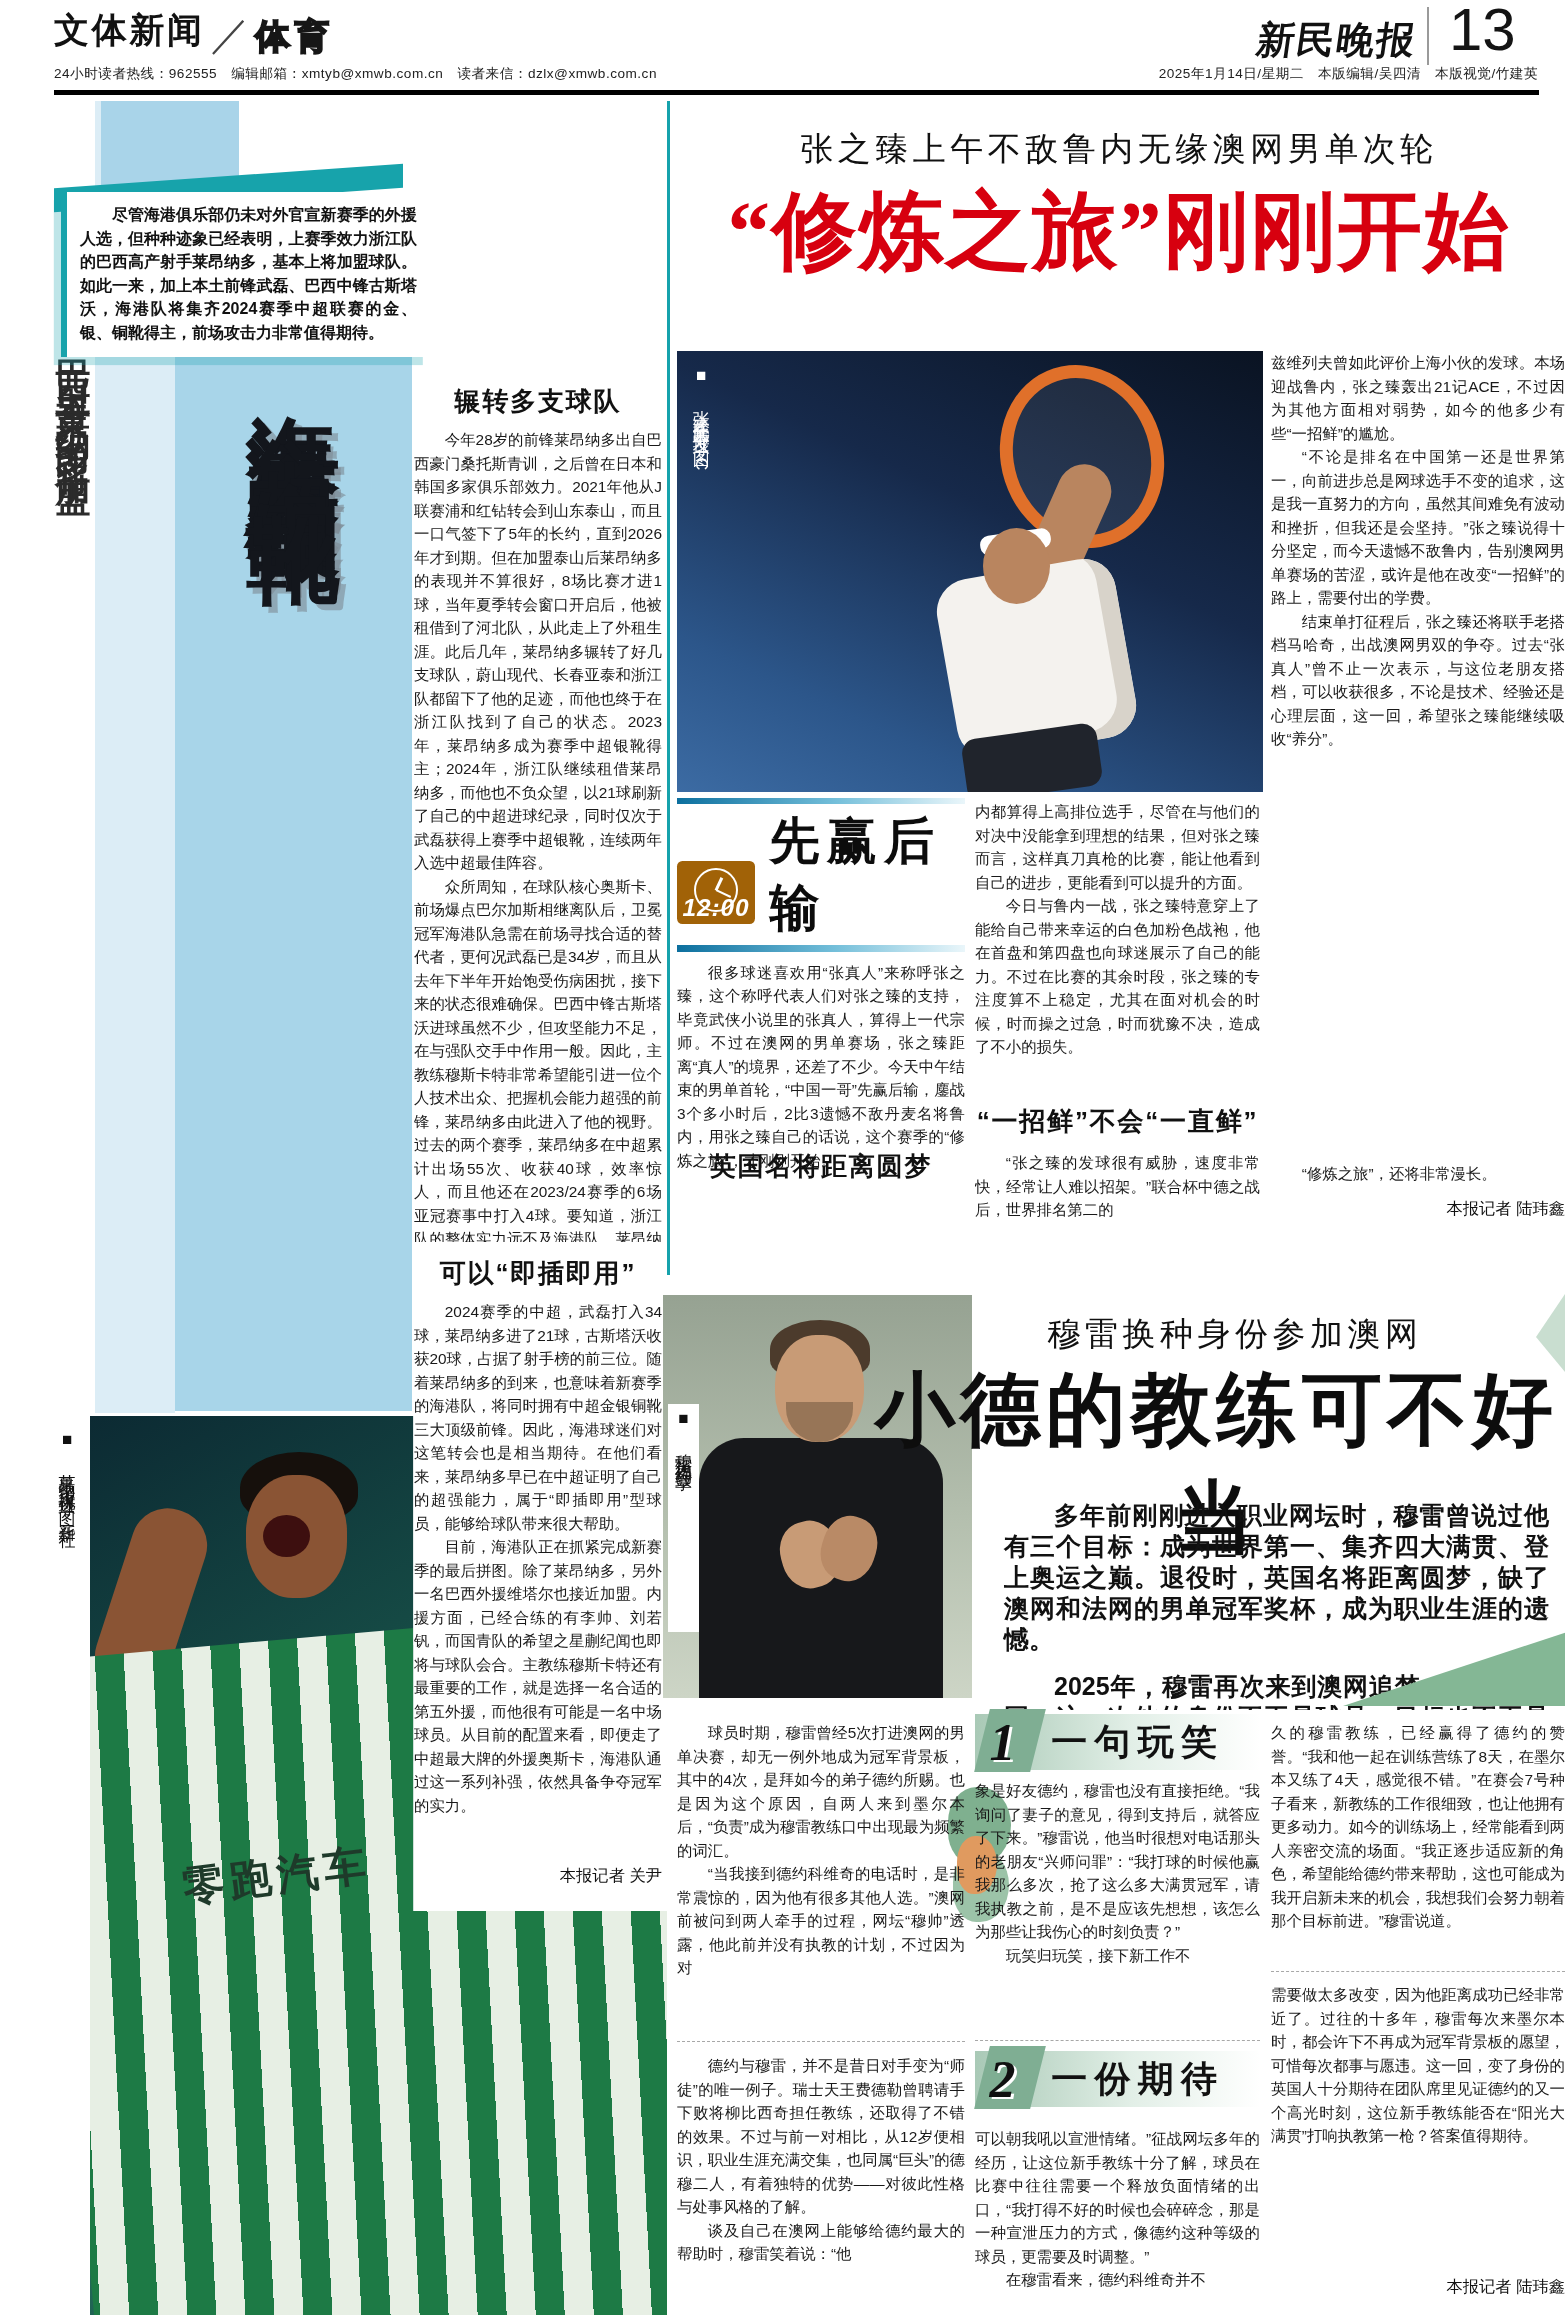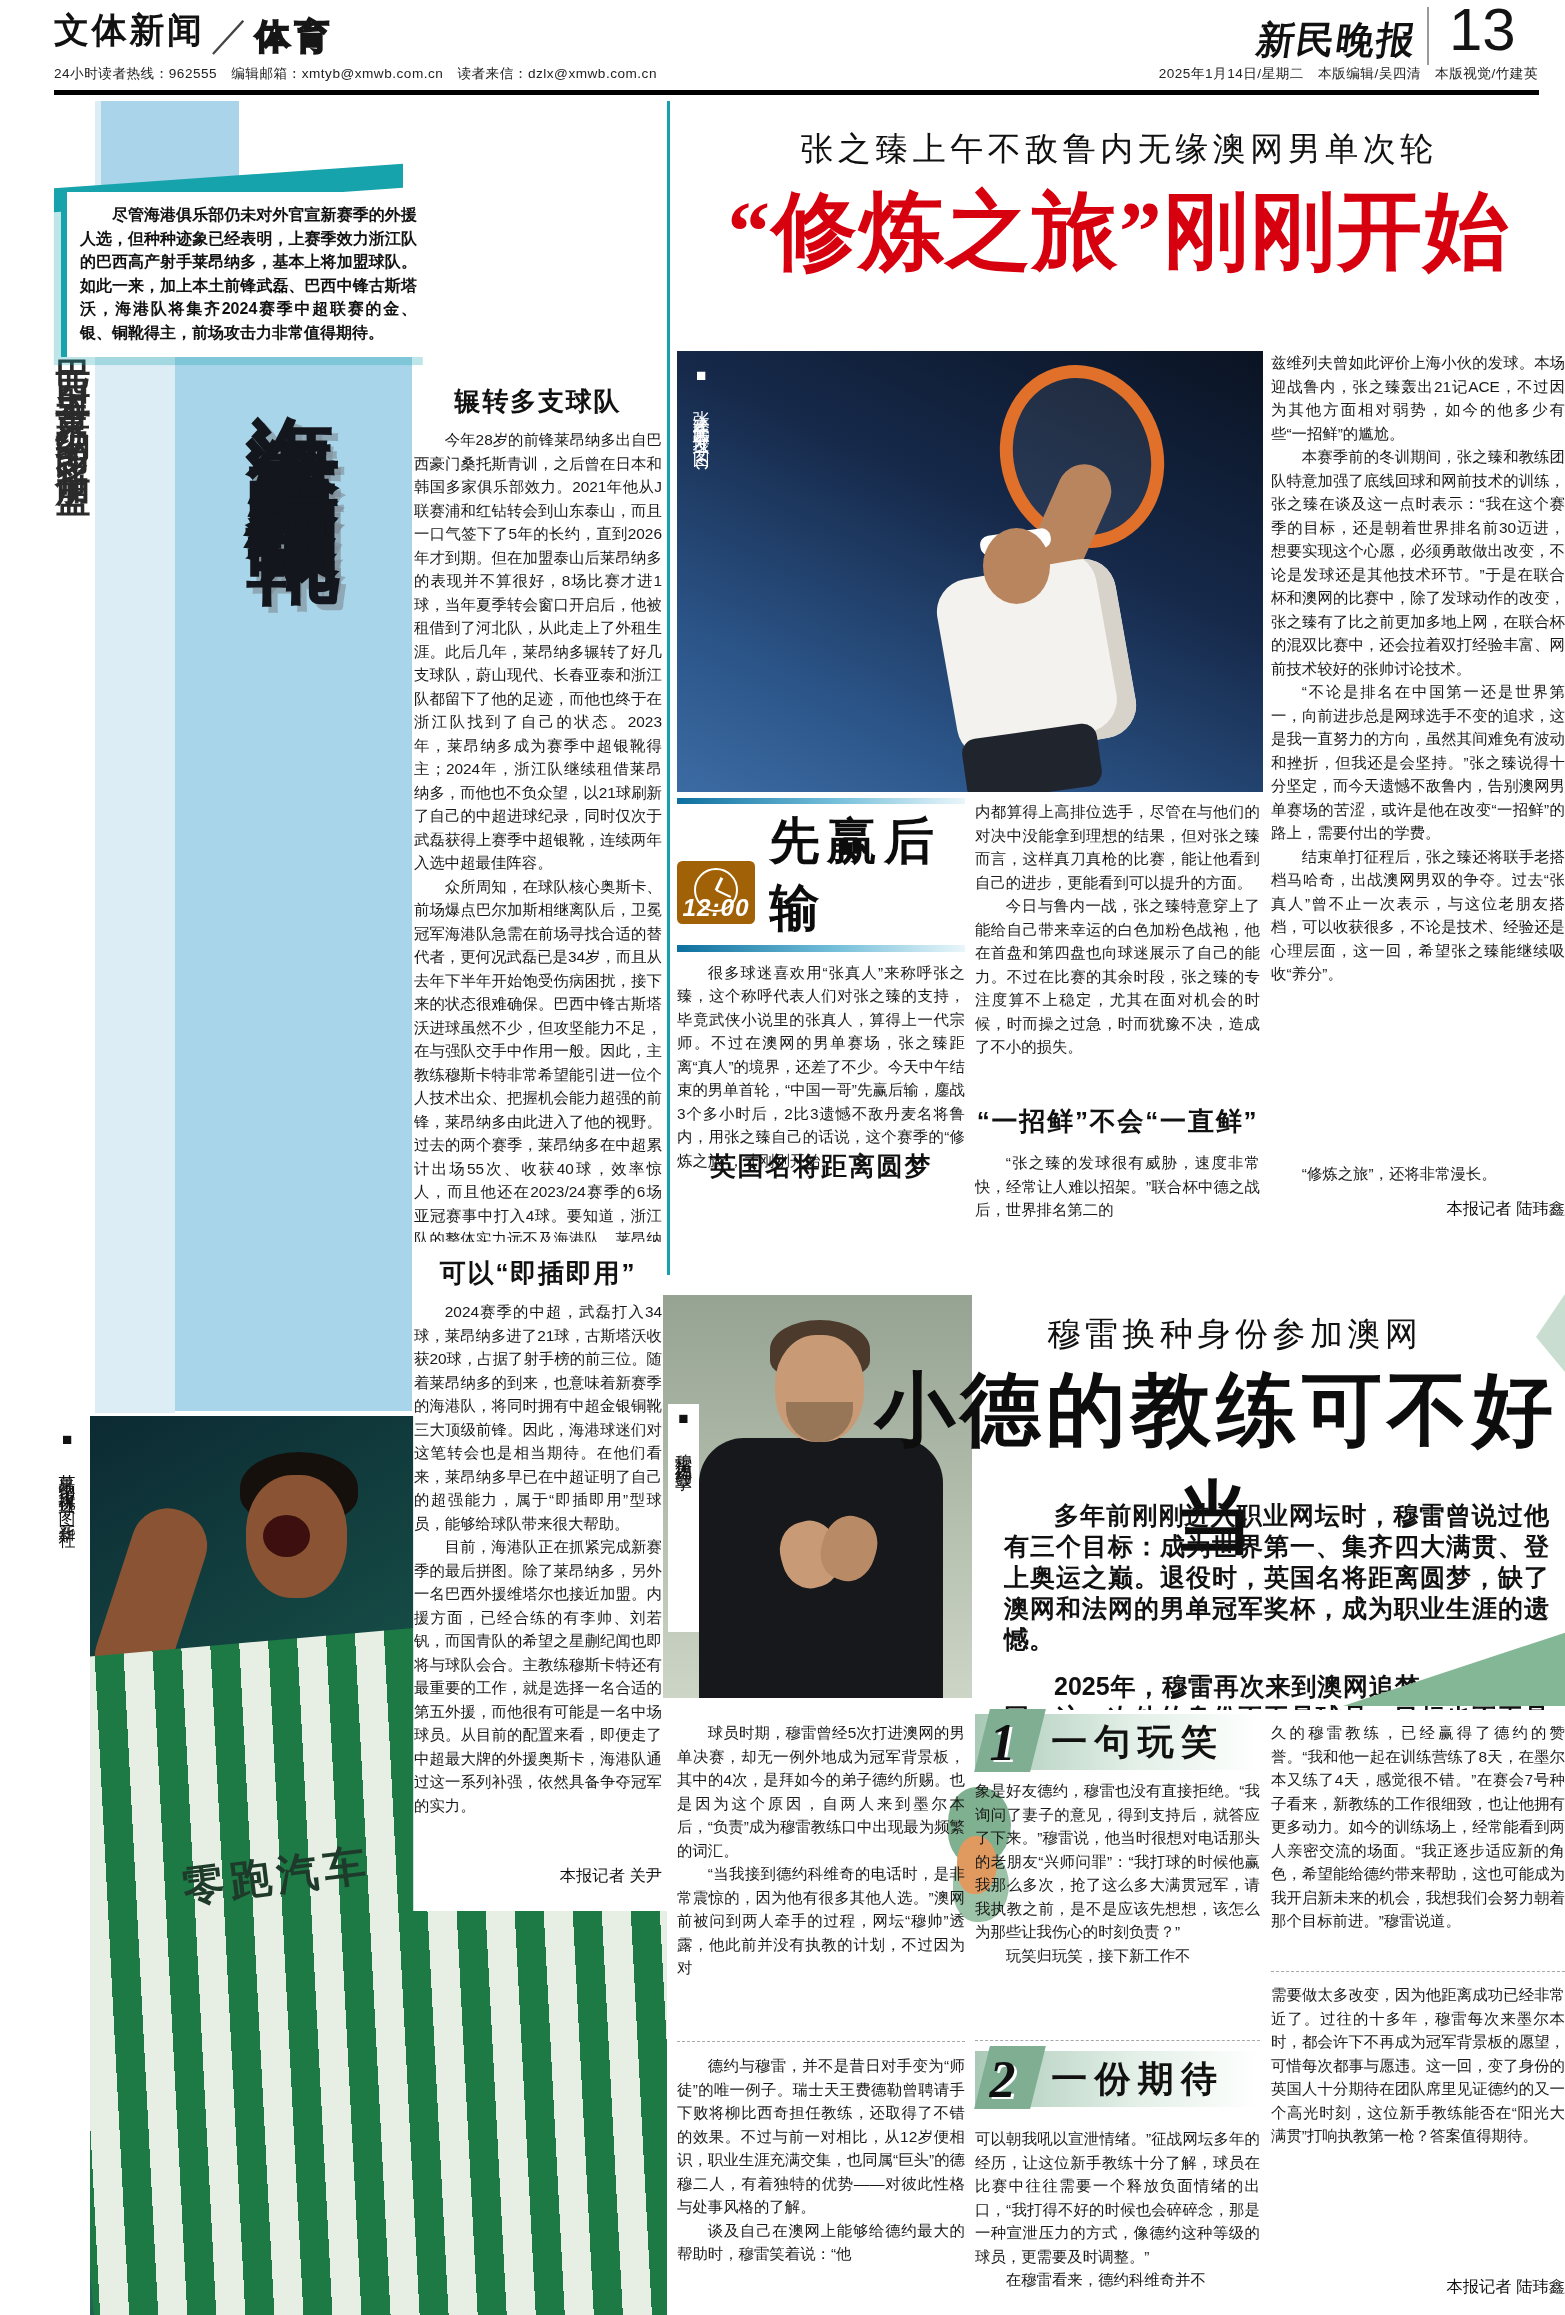--- a/index.html
+++ b/index.html
@@ -185,21 +185,20 @@
     </div>
     <div class="sub-h" style="position:absolute;left:0;top:304px;width:100%;">“一招鲜”不会“一直鲜”</div>
     <div class="bt" style="position:absolute;left:0;top:351px;width:100%;height:125px;">
       <p>“张之臻的发球很有威胁，速度非常快，经常让人难以招架。”联合杯中德之战后，世界排名第二的</p>
     </div>
   </div>
 
   <div class="abs" style="left:1271px;top:351px;width:294px;">
     <div class="bt" style="height:800px;">
       <p class="cont">兹维列夫曾如此评价上海小伙的发球。本场迎战鲁内，张之臻轰出21记ACE，不过因为其他方面相对弱势，如今的他多少有些“一招鲜”的尴尬。</p>
-      <p>本赛季前的冬训期间，张之臻和教练团队特意加强了底线回球和网前技术的训练，张之臻在谈及这一点时表示：“我在这个赛季的目标，还是朝着世界排名前30迈进，想要实现这个心愿，必须勇敢做出改变，不论是发球还是其他技术环节。”于是在联合杯和澳网的比赛中，除了发球动作的改变，张之臻有了比之前更加多地上网，在联合杯的混双比赛中，还会拉着双打经验丰富、网前技术较好的张帅讨论技术。</p>
       <p>“不论是排名在中国第一还是世界第一，向前进步总是网球选手不变的追求，这是我一直努力的方向，虽然其间难免有波动和挫折，但我还是会坚持。”张之臻说得十分坚定，而今天遗憾不敌鲁内，告别澳网男单赛场的苦涩，或许是他在改变“一招鲜”的路上，需要付出的学费。</p>
       <p>结束单打征程后，张之臻还将联手老搭档马哈奇，出战澳网男双的争夺。过去“张真人”曾不止一次表示，与这位老朋友搭档，可以收获很多，不论是技术、经验还是心理层面，这一回，希望张之臻能继续吸收“养分”。</p>
     </div>
     <div class="bt" style="position:absolute;left:0;top:811px;width:100%;height:27px;">
       <p>“修炼之旅”，还将非常漫长。</p>
     </div>
     <div class="byline" style="position:absolute;left:0;top:847px;width:100%;">本报记者 陆玮鑫</div>
   </div>
 
   <div class="abs photo murrayp" style="left:663px;top:1295px;width:309px;height:403px;">

